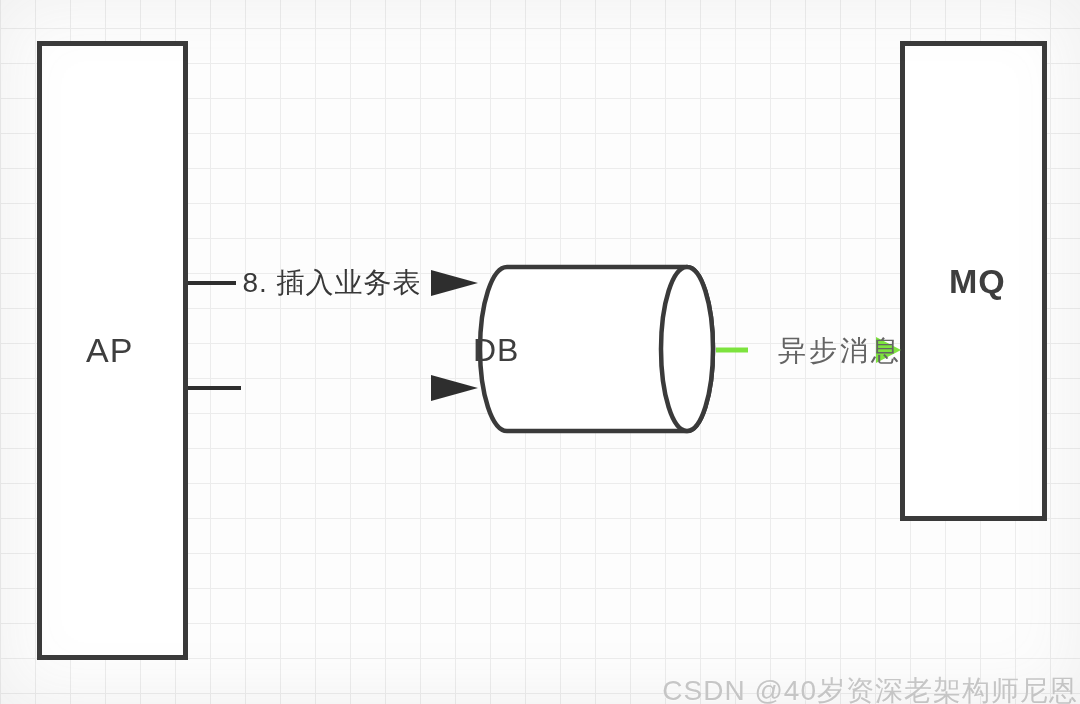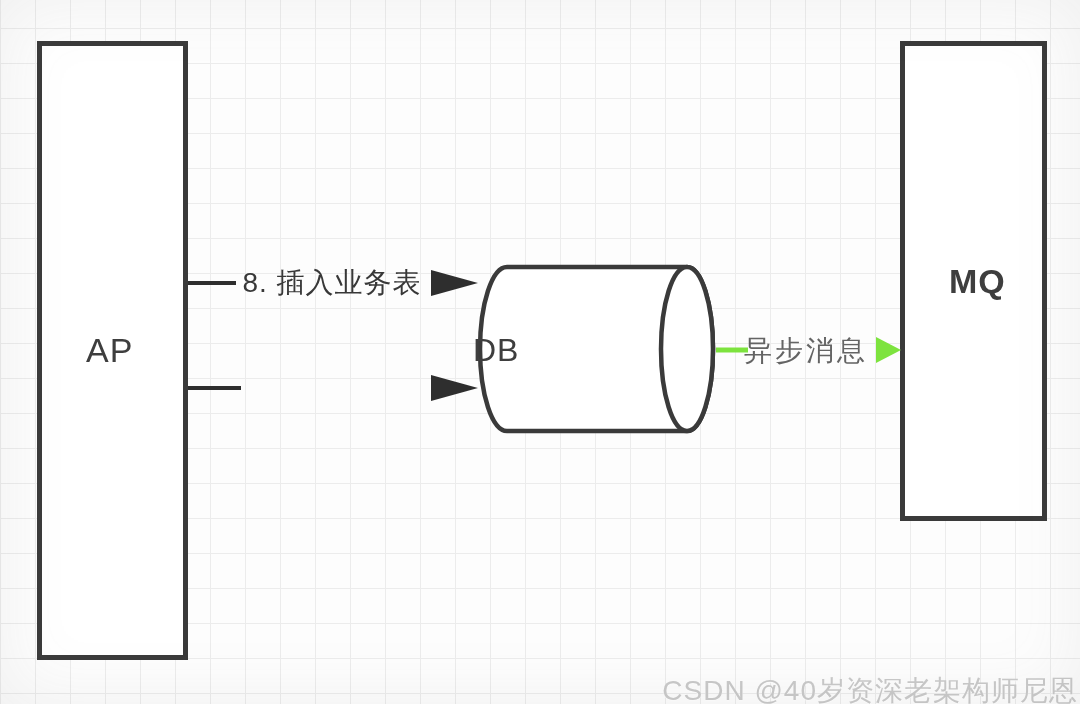--- a/index.html
+++ b/index.html
@@ -57,21 +57,21 @@
     font-size: 28px;
     color: #383838;
     letter-spacing: 1px;
     text-align: center;
     white-space: nowrap;
     line-height: 32px;
   }
   #edge-label-1 { left: 233px; top: 267px; width: 198px; }
   #edge-label-2 { left: 239px; top: 372px; width: 194px; }
   #edge-label-3 {
-    left: 740px; top: 335px; width: 132px;
+    left: 774px; top: 335px; width: 132px;
     color: #646464; letter-spacing: 3px;
   }
   .db-label {
     position: absolute;
     left: 473px; top: 331px; width: 206px;
     text-align: left;
     font-size: 32px;
     color: #3e3e3e;
     letter-spacing: 1px;
     line-height: 38px;

